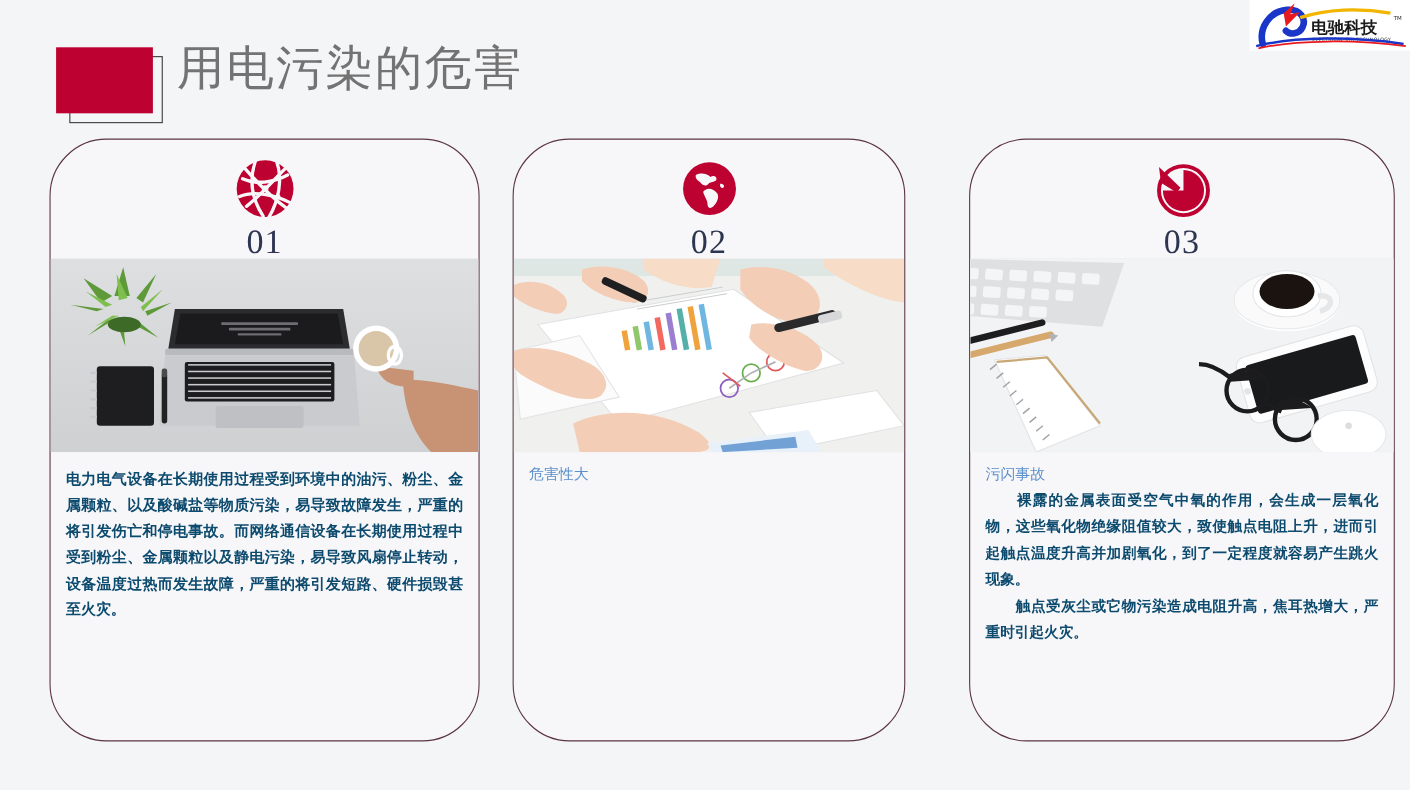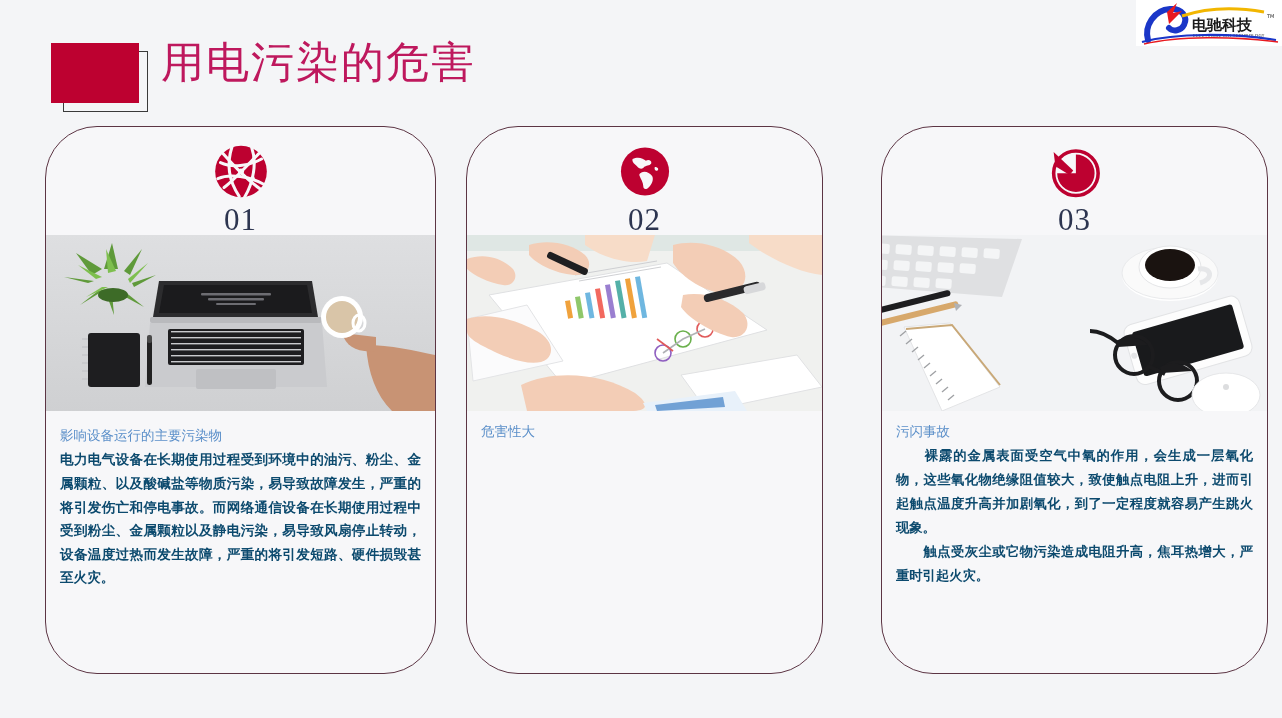--- a/index.html
+++ b/index.html
@@ -25,21 +25,21 @@
     position:absolute;left:12px;top:8px;width:83px;height:59px;
     border:1.3px solid #3a3a3a;background:transparent;
   }
   .title-sq-fill{
     position:absolute;left:0;top:0;width:88px;height:60px;
     background:#bd0130;
   }
   .slide-title{
     position:absolute;left:161px;top:39px;
     font-family:"DejaVu Sans","Liberation Sans",sans-serif;
-    font-size:43px;line-height:1.1;color:#be185d;letter-spacing:2px;
+    font-size:43px;line-height:1.1;color:#737373;letter-spacing:2px;
     font-weight:400;white-space:nowrap;
   }
 
   
   .card{
     position:absolute;top:126px;height:546px;
     border:1.2px solid #5c3544;border-radius:52px;
     background:#f7f7f9;overflow:hidden;
   }
   #card-0{left:45px;width:389px;}
@@ -191,21 +191,20 @@
           <path d="M320 110 C322 138 330 160 346 176 L389 176 L389 120 C370 116 344 110 320 110 Z" fill="#c89374"></path>
           <path d="M296 98 C300 112 312 118 330 116 L330 102 Z" fill="#c89374"></path>
           <circle cx="296" cy="82" r="21" fill="#ffffff"></circle>
           <circle cx="296" cy="82" r="16" fill="#d9c5a8"></circle>
           <ellipse cx="313" cy="88" rx="6" ry="8" fill="none" stroke="#ffffff" stroke-width="3"></ellipse>
         </g>
       </svg>
     </div>
 
     <div class="card-body">
-      <div class="card-sub">影响设备运行的主要污染物</div>
       <div class="card-text">电力电气设备在长期使用过程受到环境中的油污、粉尘、金属颗粒、以及酸碱盐等物质污染，易导致故障发生，严重的将引发伤亡和停电事故。而网络通信设备在长期使用过程中受到粉尘、金属颗粒以及静电污染，易导致风扇停止转动，设备温度过热而发生故障，严重的将引发短路、硬件损毁甚至火灾。</div>
     </div>
   </div>
 
   <div class="card" id="card-1">
     <div class="card-top">
       <svg class="card-icon" viewBox="0 0 64 64">
         <circle cx="32" cy="32" r="27" fill="#bd0130"></circle>
         <g fill="#f7f7f9">
           <path d="M18 18 C24 15 30 17 33 20 C36 18 40 20 39 23 C37 26 33 25 31 27

